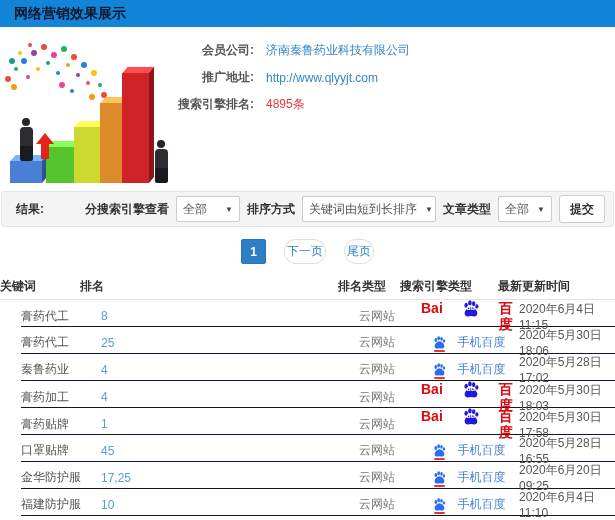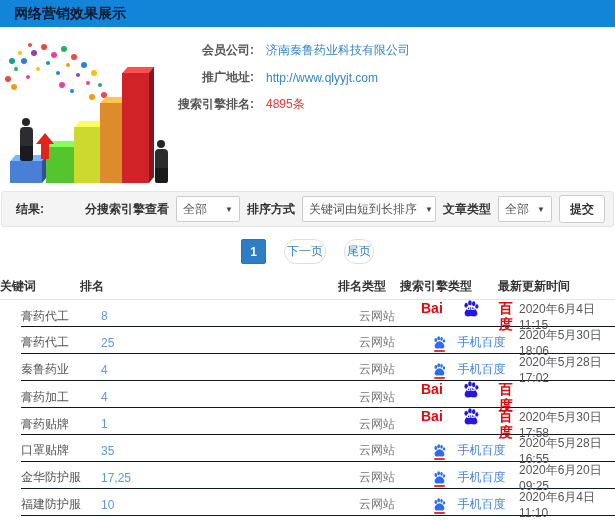--- a/index.html
+++ b/index.html
@@ -257,20 +257,21 @@
                 <ellipse cx="14" cy="5.5" rx="3.4" ry="4.8"></ellipse>
                 <ellipse cx="21" cy="7" rx="3.2" ry="4.6"></ellipse>
                 <ellipse cx="27" cy="12" rx="3" ry="4.2"></ellipse>
                 <path d="M16 13c-6 0-12 7-12 12 0 4 3 6 6 6 2.2 0 4-1 6-1s3.8 1 6 1c3 0 6-2 6-6 0-5-6-12-12-12z"></path>
               </svg>
       <i class="bd-du">du</i>
     </span>
     <b class="bd-cn">百度</b>
   </span>
 </span>
+    <span class="c-time">2020年5月30日 18:03</span>
   </div>
 
   <div class="trow">
     <span class="c-keyword">膏药贴牌</span>
     <span class="c-rank">1</span>
     <span class="c-type">云网站</span>
     <span class="c-engine">
   <span class="bd-logo">
     <b class="bd-bai">Bai</b>
     <span class="bd-paw">
@@ -284,21 +285,21 @@
       <i class="bd-du">du</i>
     </span>
     <b class="bd-cn">百度</b>
   </span>
 </span>
     <span class="c-time">2020年5月30日 17:58</span>
   </div>
 
   <div class="trow">
     <span class="c-keyword">口罩贴牌</span>
-    <span class="c-rank">35</span>
+    <span class="c-rank">45</span>
     <span class="c-type">云网站</span>
     <span class="c-engine">
   <span class="mb-logo">
     <span class="mb-paw">
       <svg viewBox="0 0 32 32">
                 <ellipse cx="7" cy="10" rx="3.4" ry="4.8"></ellipse>
                 <ellipse cx="14" cy="5.5" rx="3.4" ry="4.8"></ellipse>
                 <ellipse cx="21" cy="7" rx="3.2" ry="4.6"></ellipse>
                 <ellipse cx="27" cy="12" rx="3" ry="4.2"></ellipse>
                 <path d="M16 13c-6 0-12 7-12 12 0 4 3 6 6 6 2.2 0 4-1 6-1s3.8 1 6 1c3 0 6-2 6-6 0-5-6-12-12-12z"></path>

